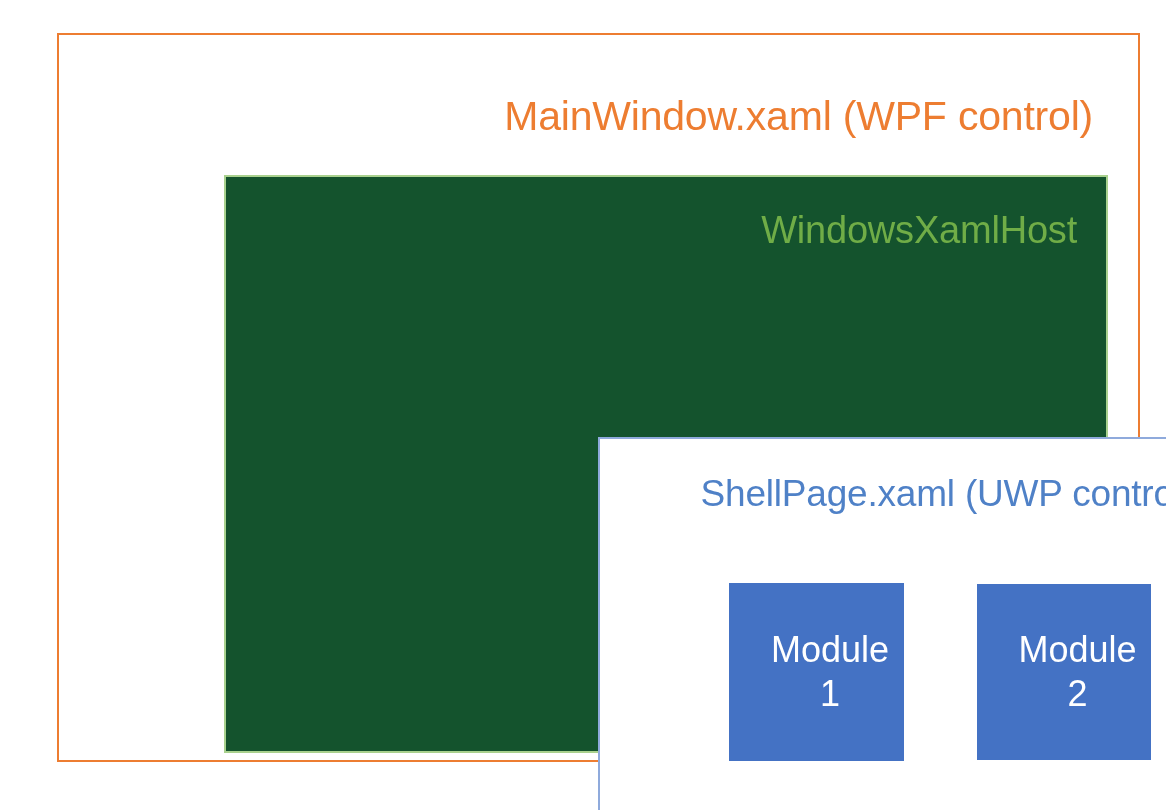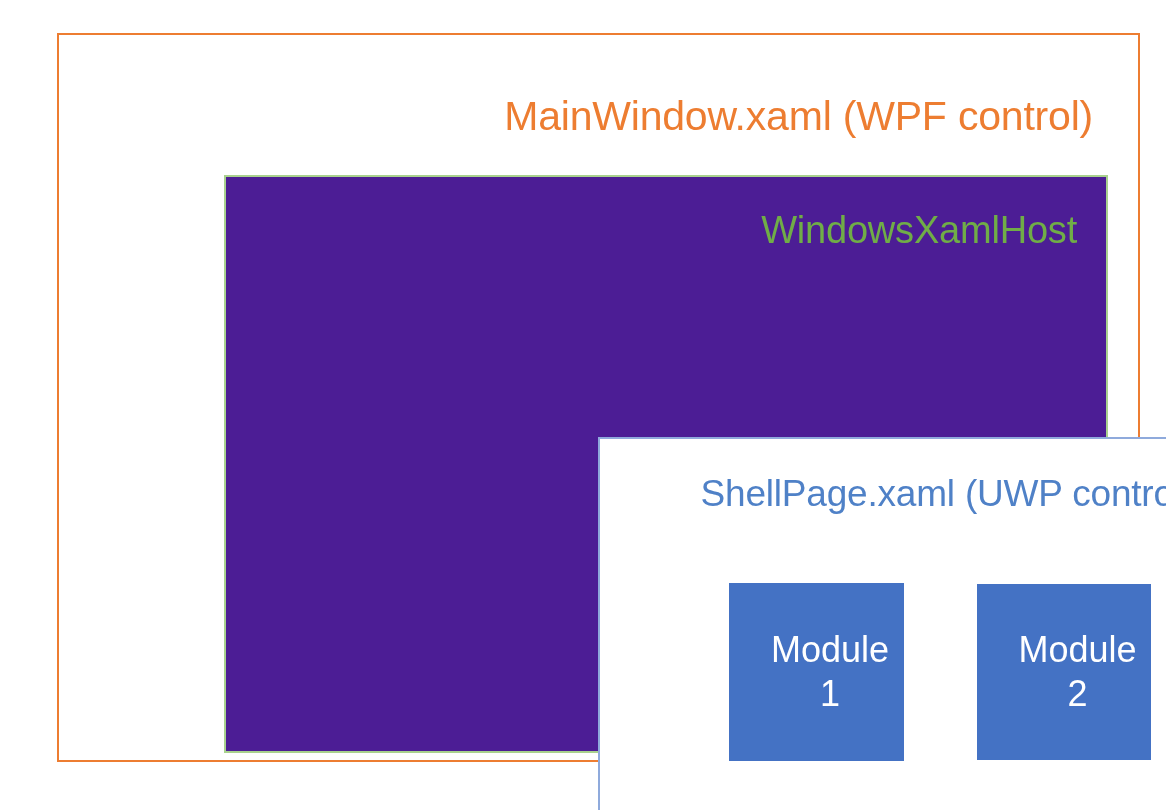--- a/index.html
+++ b/index.html
@@ -36,21 +36,21 @@
 
   
   .xamlhost-box {
     position: absolute;
     left: 165px;
     top: 140px;
     width: 884px;
     height: 578px;
     box-sizing: border-box;
     border: 2px solid #A9D18E;
-    background: #4c1d95;
+    background: #14532d;
   }
 
   
   .uwp-box {
     position: absolute;
     left: 372px;
     top: 260px;
     width: 626px;
     height: 398px;
     box-sizing: border-box;

